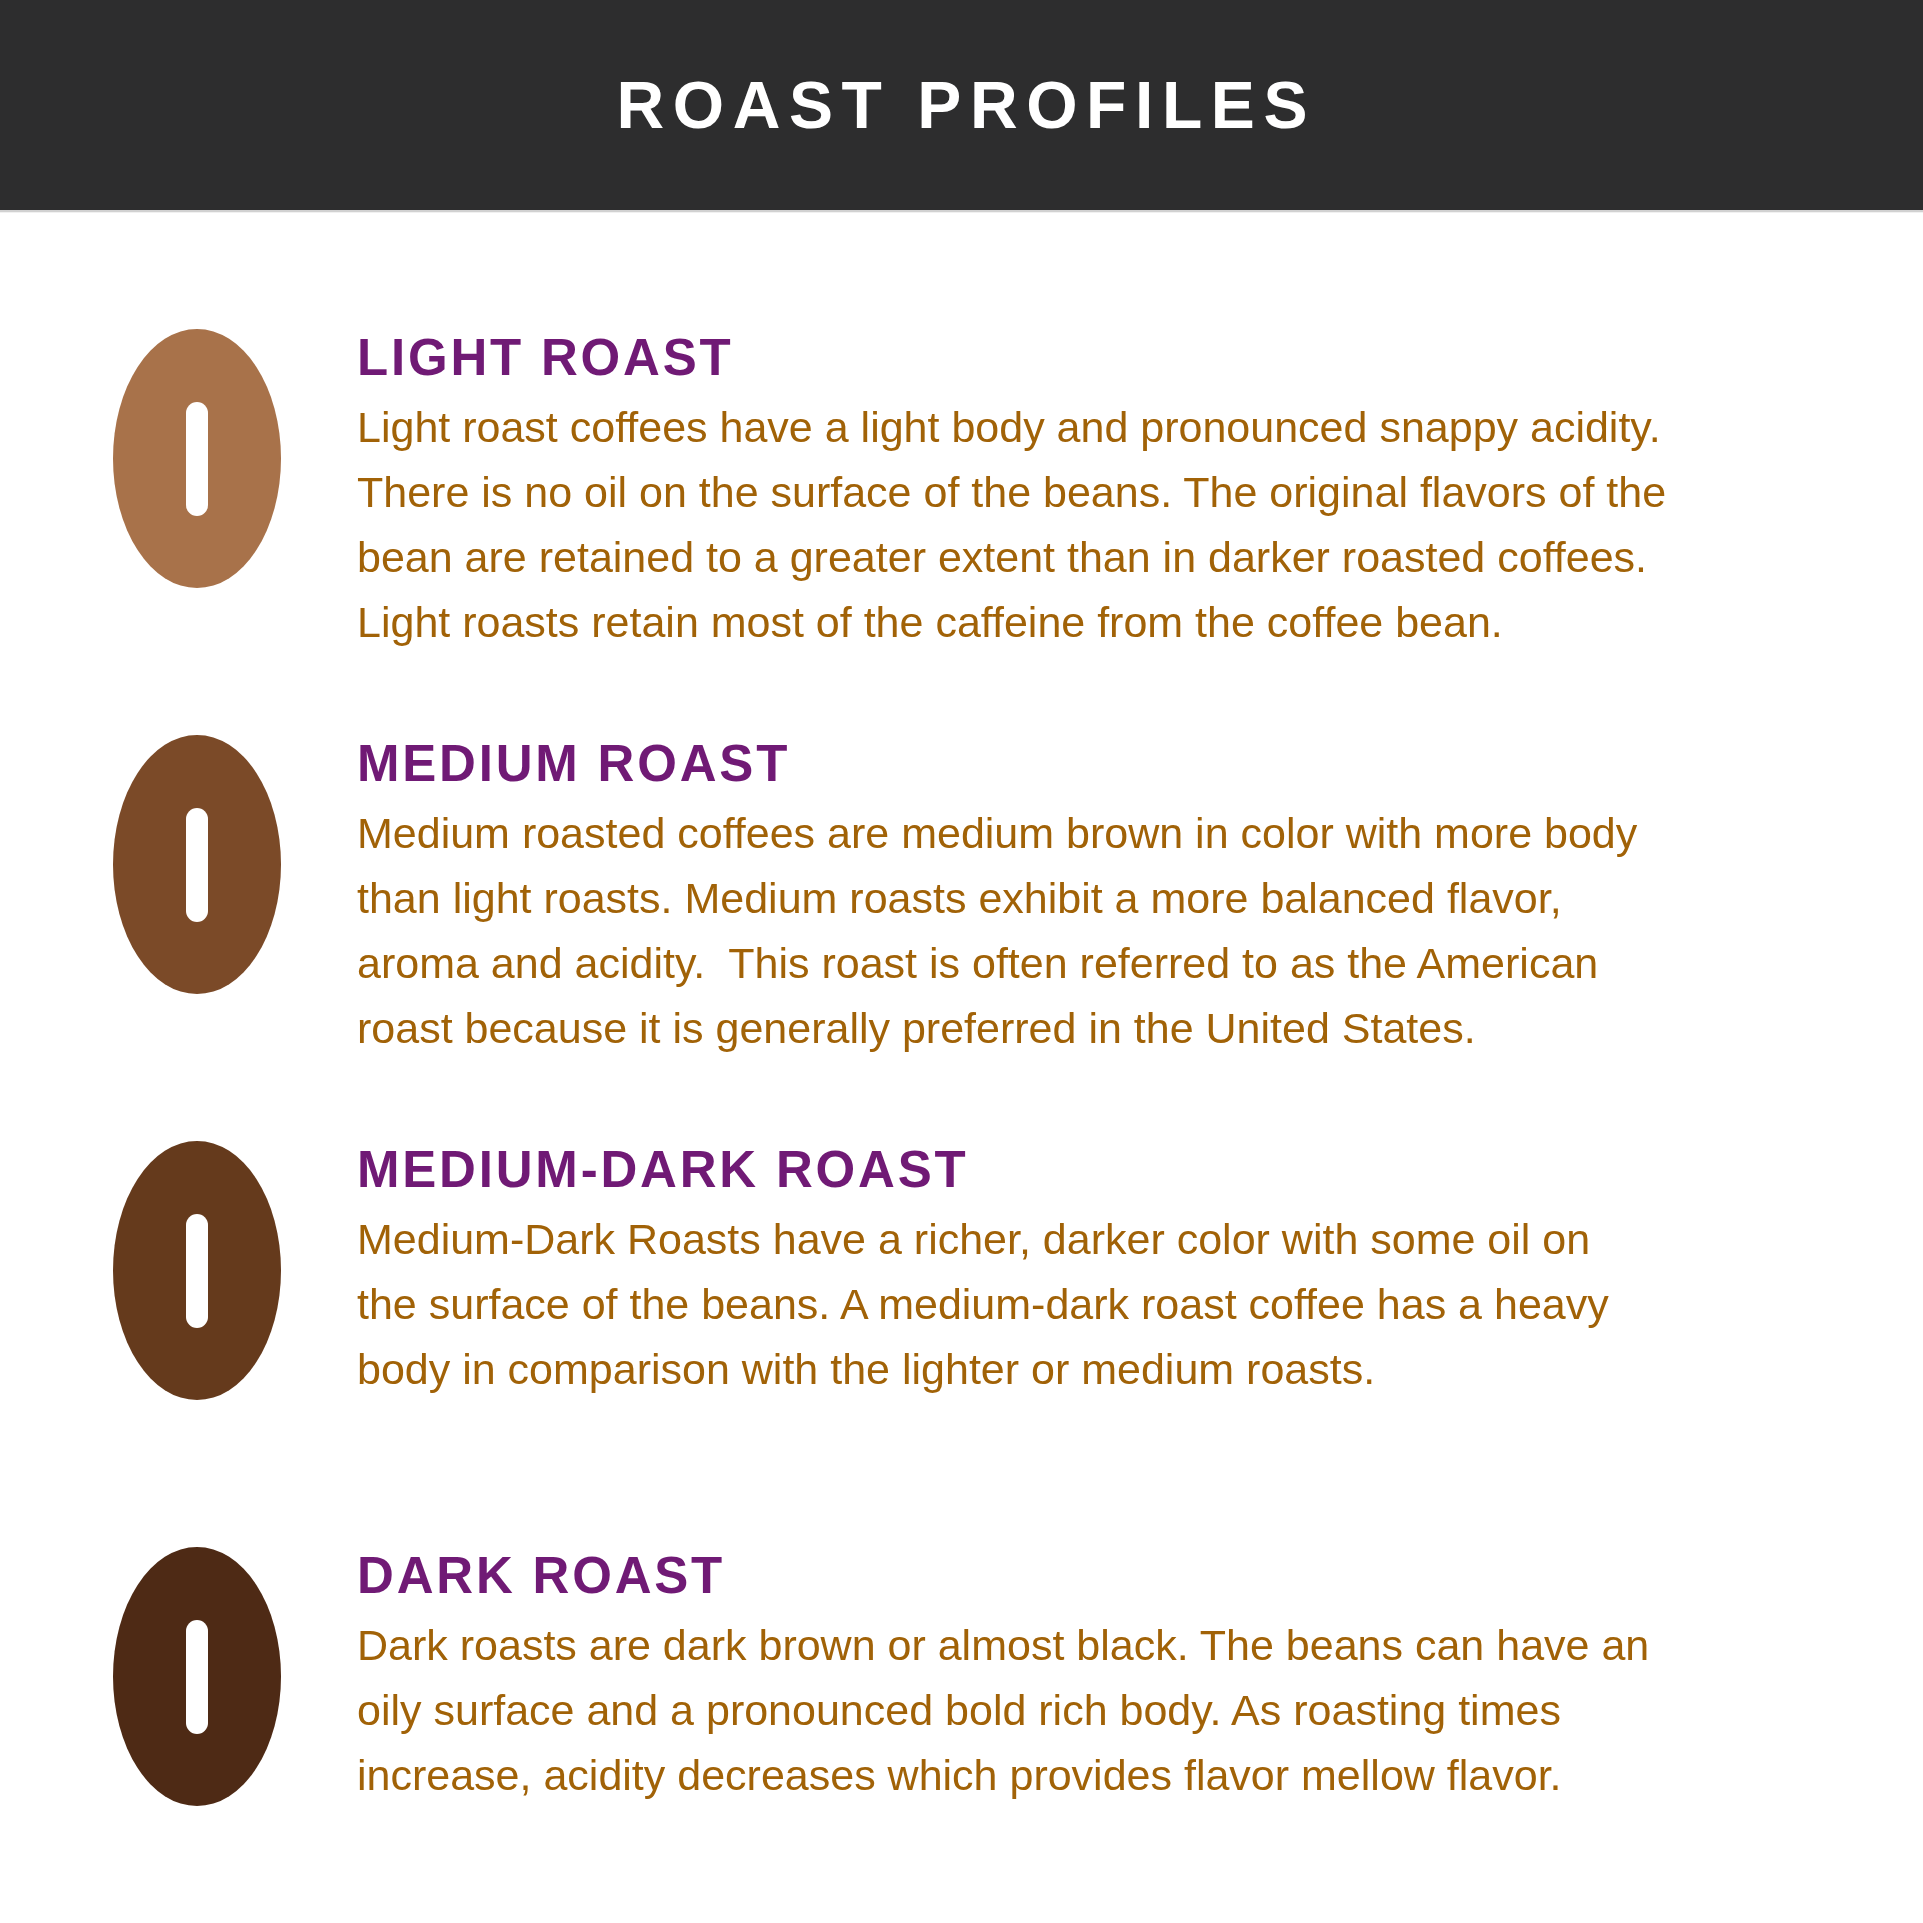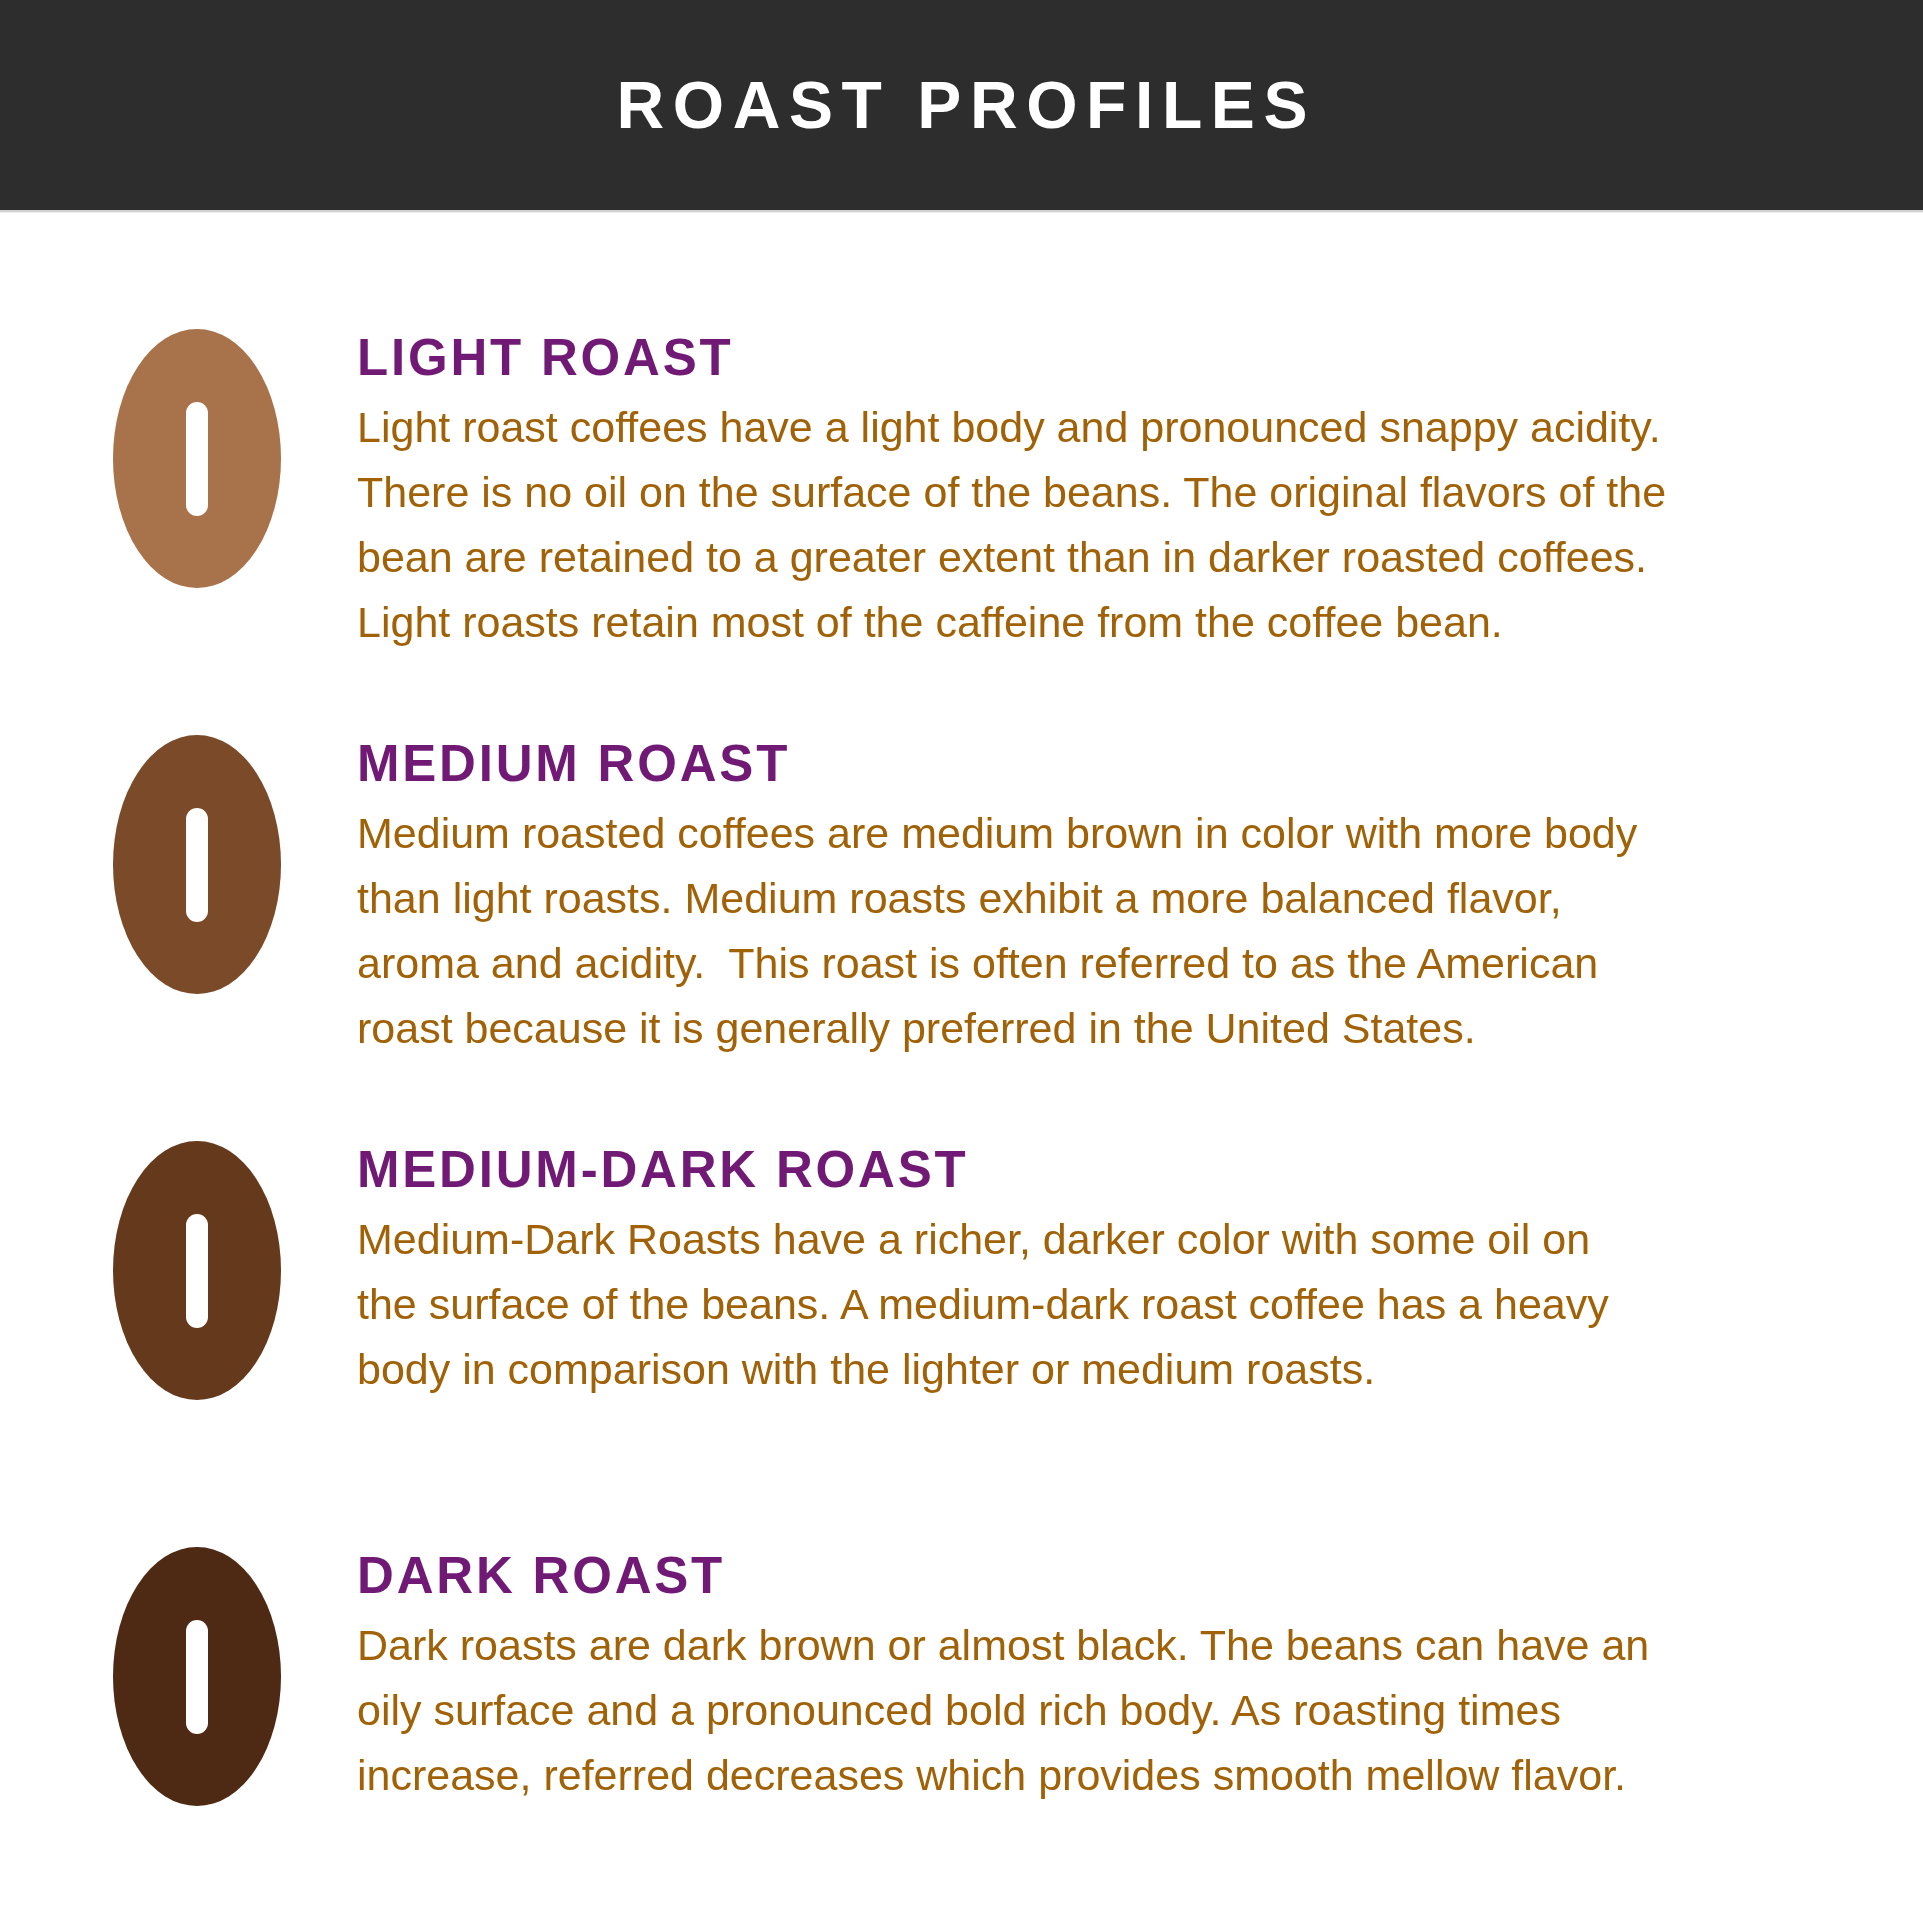--- a/index.html
+++ b/index.html
@@ -127,18 +127,18 @@
   </div>
 
   <div class="section s4">
     <div class="bean" style="background-color: rgb(78, 42, 21);">
       <div class="bean-crease" style="background-color: rgb(255, 255, 255);"></div>
     </div>
     <div class="section-text">
       <h2 class="section-title">DARK ROAST</h2>
       <p class="section-desc">Dark roasts are dark brown or almost black. The beans can have an
 oily surface and a pronounced bold rich body. As roasting times
-increase, referred decreases which provides smooth mellow flavor.</p>
+increase, acidity decreases which provides flavor mellow flavor.</p>
     </div>
   </div>
 
 </div>
 
 
 </body></html>

